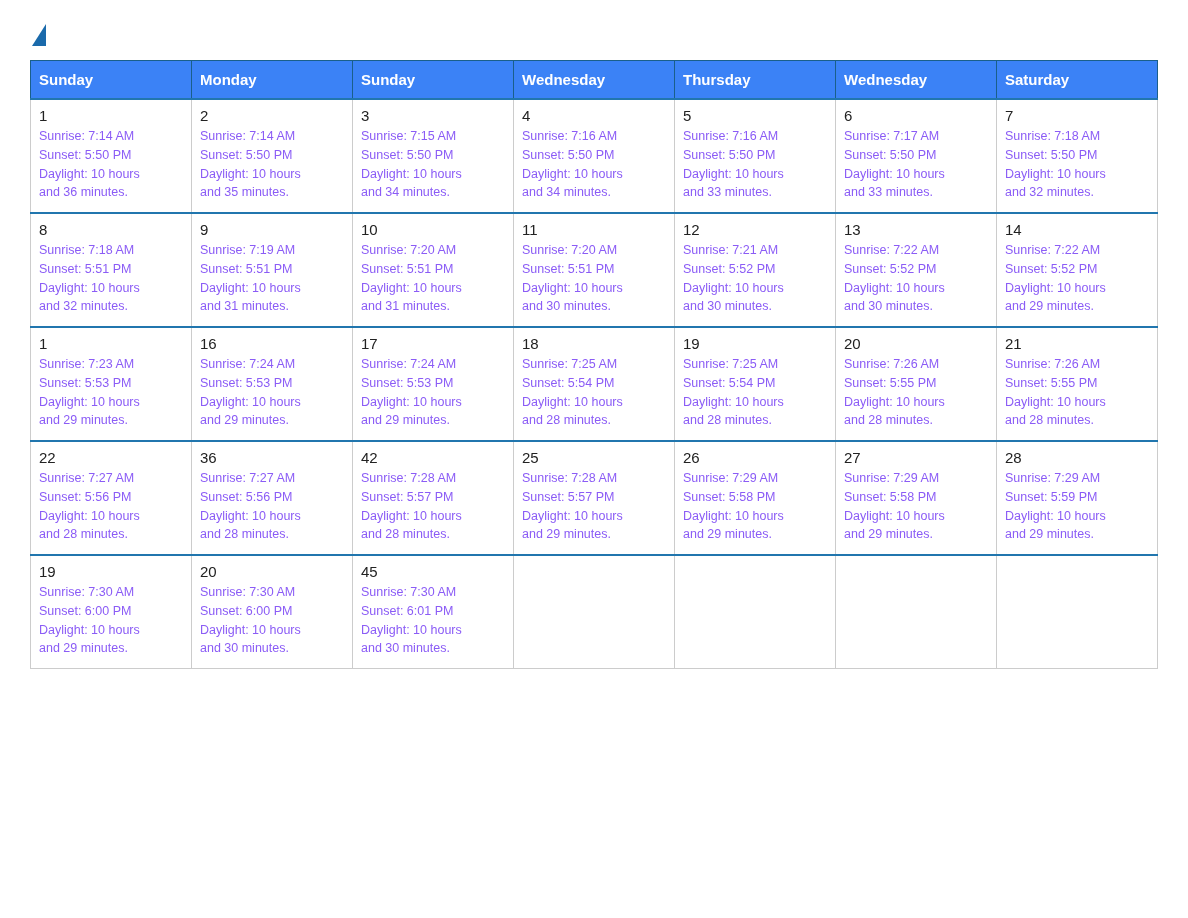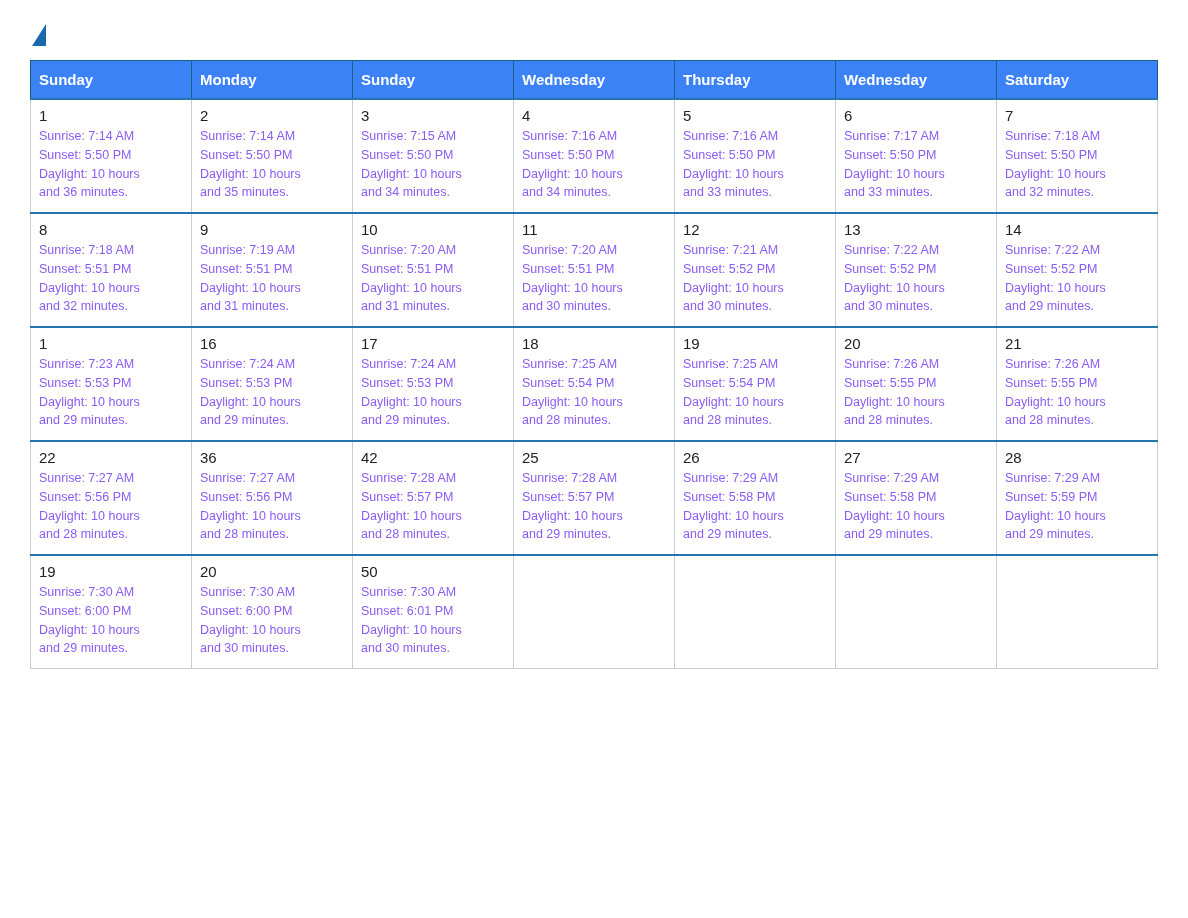--- a/index.html
+++ b/index.html
@@ -254,21 +254,21 @@
       <tr>
         <td>
           <span class="day-num">19</span>
           <div class="day-info">Sunrise: 7:30 AM<br>Sunset: 6:00 PM<br>Daylight: 10 hours<br>and 29 minutes.</div>
         </td>
         <td>
           <span class="day-num">20</span>
           <div class="day-info">Sunrise: 7:30 AM<br>Sunset: 6:00 PM<br>Daylight: 10 hours<br>and 30 minutes.</div>
         </td>
         <td>
-          <span class="day-num">50</span>
+          <span class="day-num">45</span>
           <div class="day-info">Sunrise: 7:30 AM<br>Sunset: 6:01 PM<br>Daylight: 10 hours<br>and 30 minutes.</div>
         </td>
         <td class="empty"></td>
         <td class="empty"></td>
         <td class="empty"></td>
         <td class="empty"></td>
       </tr>
     </tbody>
 </table>
 

